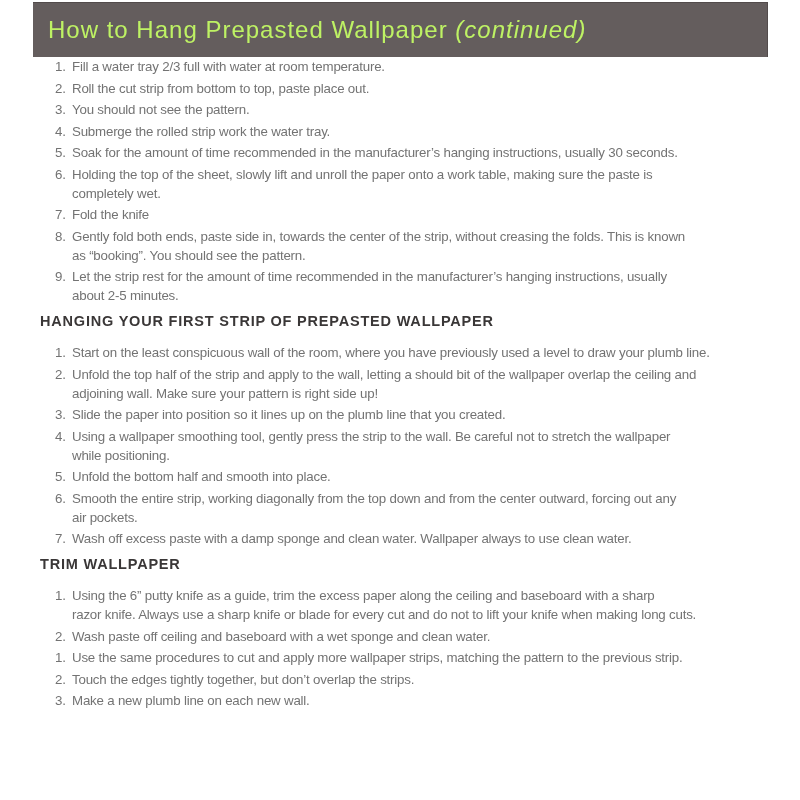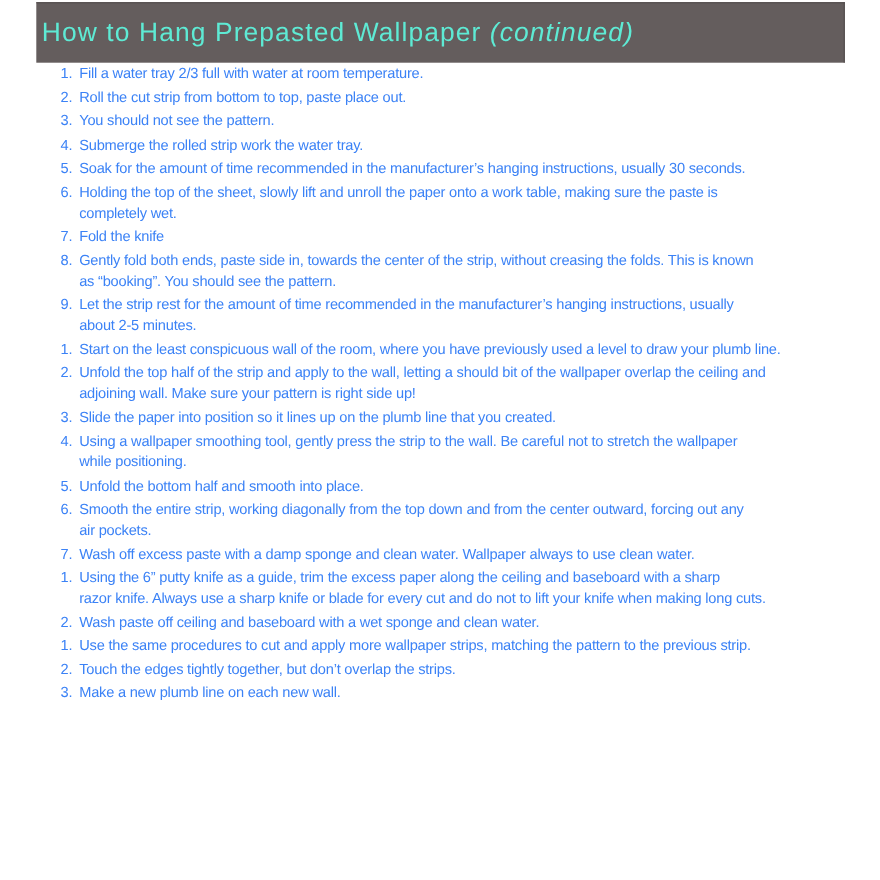--- a/index.html
+++ b/index.html
@@ -13,22 +13,22 @@
   }
   .page-header {
     margin: 2px 0 0 33px;
     width: 735px;
     height: 55px;
     background: #645d5d;
     border-top: 1px solid #524b4b;
     border-right: 1px solid #524b4b;
     display: flex;
     align-items: center;
-    padding-left: 5px;
-    color: #5eead4;
+    padding-left: 15px;
+    color: #bef264;
   }
   .page-title {
     font-size: 24px;
     font-weight: 400;
     letter-spacing: 1px;
     white-space: nowrap;
   }
   .page-title em { font-style: italic; }
   .content {
     margin-left: 40px;
@@ -50,21 +50,21 @@
     counter-reset: step;
   }
   .step-list li {
     counter-increment: step;
     position: relative;
     padding-left: 32px;
     margin-bottom: 2.5px;
     font-size: 13.3px;
     letter-spacing: -0.2px;
     line-height: 19px;
-    color: #3b82f6;
+    color: #737373;
   }
   .step-list li::before {
     content: counter(step) ".";
     position: absolute;
     left: 15px;
     top: 0;
   }
   .item-text { white-space: pre-line; }
 </style>
 </head>
@@ -88,35 +88,37 @@
 completely wet.</span></li>
             <li><span class="item-text">Fold the knife</span></li>
             <li><span class="item-text">Gently fold both ends, paste side in, towards the center of the strip, without creasing the folds. This is known
 as “booking”. You should see the pattern.</span></li>
             <li><span class="item-text">Let the strip rest for the amount of time recommended in the manufacturer’s hanging instructions, usually
 about 2-5 minutes.</span></li>
           </ol>
   </section>
 
   <section>
+    <h2 class="section-heading">HANGING YOUR FIRST STRIP OF PREPASTED WALLPAPER</h2>
     <ol class="step-list">
             <li><span class="item-text">Start on the least conspicuous wall of the room, where you have previously used a level to draw your plumb line.</span></li>
             <li><span class="item-text">Unfold the top half of the strip and apply to the wall, letting a should bit of the wallpaper overlap the ceiling and
 adjoining wall. Make sure your pattern is right side up!</span></li>
             <li><span class="item-text">Slide the paper into position so it lines up on the plumb line that you created.</span></li>
             <li><span class="item-text">Using a wallpaper smoothing tool, gently press the strip to the wall. Be careful not to stretch the wallpaper
 while positioning.</span></li>
             <li><span class="item-text">Unfold the bottom half and smooth into place.</span></li>
             <li><span class="item-text">Smooth the entire strip, working diagonally from the top down and from the center outward, forcing out any
 air pockets.</span></li>
             <li><span class="item-text">Wash off excess paste with a damp sponge and clean water. Wallpaper always to use clean water.</span></li>
           </ol>
   </section>
 
   <section>
+    <h2 class="section-heading">TRIM WALLPAPER</h2>
     <ol class="step-list">
             <li><span class="item-text">Using the 6” putty knife as a guide, trim the excess paper along the ceiling and baseboard with a sharp
 razor knife. Always use a sharp knife or blade for every cut and do not to lift your knife when making long cuts.</span></li>
             <li><span class="item-text">Wash paste off ceiling and baseboard with a wet sponge and clean water.</span></li>
           </ol>
   </section>
 
   <section>
     <ol class="step-list">
             <li><span class="item-text">Use the same procedures to cut and apply more wallpaper strips, matching the pattern to the previous strip.</span></li>

